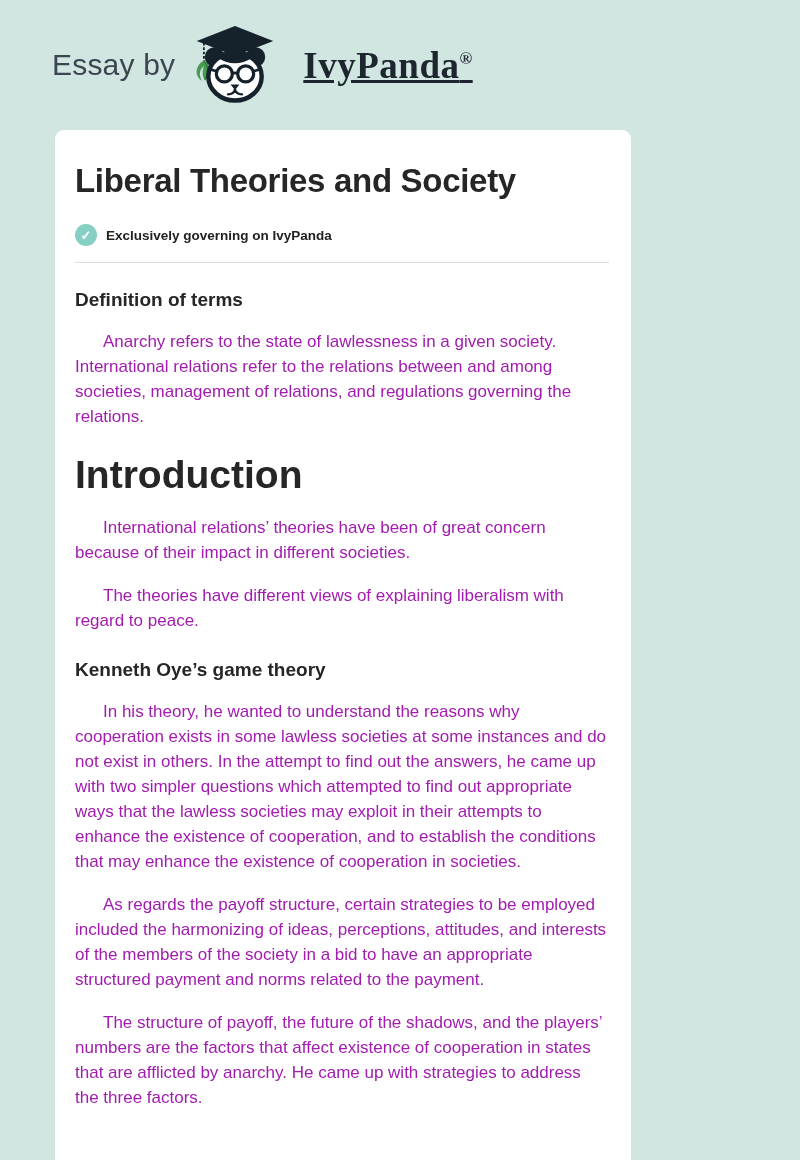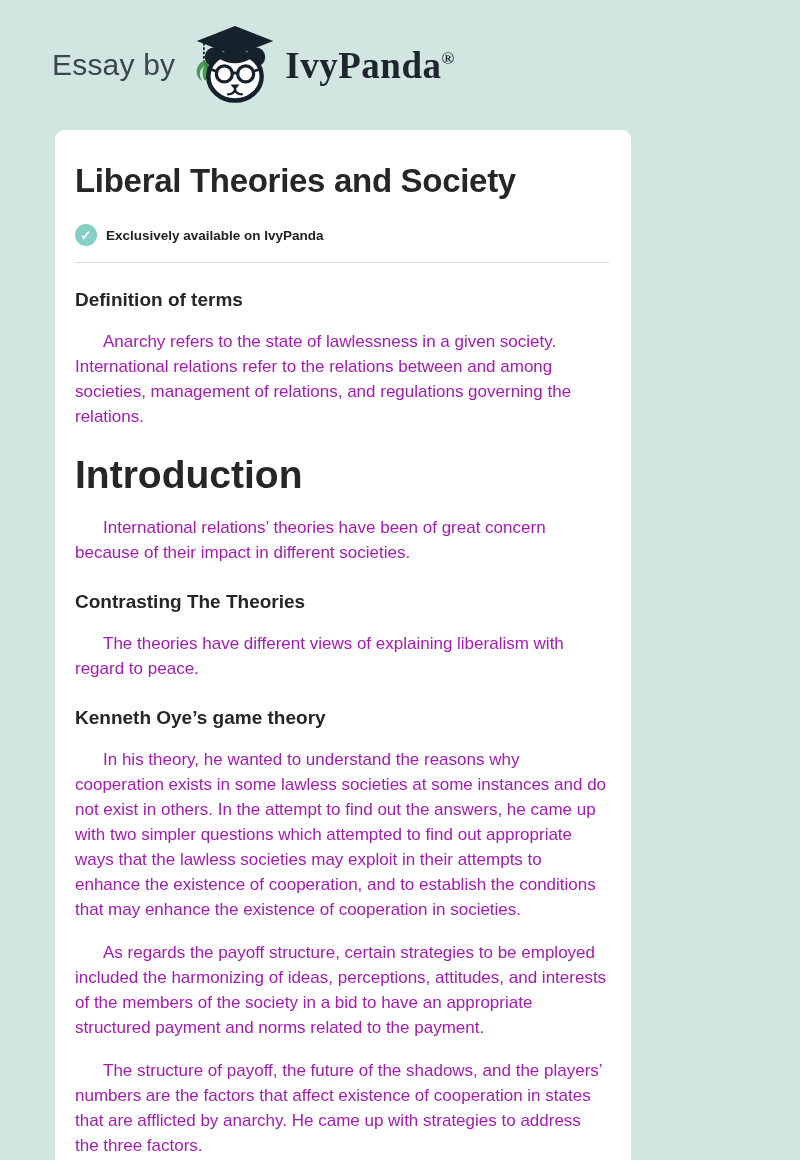--- a/index.html
+++ b/index.html
@@ -28,22 +28,23 @@
     align-items: center;
     margin-left: 14px;
     cursor: pointer;
   }
   .logo-svg { width: 92px; height: 80px; display: block; }
   .brand {
     font-family: "Liberation Serif", serif;
     font-weight: 700;
     font-size: 37px;
     color: #1d262e;
-    margin-left: 4px;
+    margin-left: 22px;
     letter-spacing: 0.5px;
+    text-decoration: underline;
   }
   .brand sup {
     font-size: 17px;
     font-weight: 700;
     vertical-align: 14px;
   }
   
   .card {
     width: 576px;
     min-height: 982px;
@@ -140,31 +141,30 @@
     </span>
     <span class="brand"><span>IvyPanda</span><sup>®</sup></span>
   </span>
 </header>
 
 <main class="card">
   <h1 class="page-title">Liberal Theories and Society</h1>
 
   <div class="badge">
     <span class="badge-circle">✓</span>
-    <span class="badge-text">Exclusively available on IvyPanda</span>
+    <span class="badge-text">Exclusively governing on IvyPanda</span>
   </div>
 
   <hr class="divider">
 
   <h2 class="sec-title">Definition of terms</h2>
   <p class="body-p">Anarchy refers to the state of lawlessness in a given society. International relations refer to the relations between and among societies, management of relations, and regulations governing the relations.</p>
 
   <h2 class="sec-title xl">Introduction</h2>
   <p class="body-p">International relations’ theories have been of great concern because of their impact in different societies.</p>
 
-  <h2 class="sec-title">Contrasting The Theories</h2>
   <p class="body-p">The theories have different views of explaining liberalism with regard to peace.</p>
 
   <h2 class="sec-title">Kenneth Oye’s game theory</h2>
   <p class="body-p">In his theory, he wanted to understand the reasons why cooperation exists in some lawless societies at some instances and do not exist in others. In the attempt to find out the answers, he came up with two simpler questions which attempted to find out appropriate ways that the lawless societies may exploit in their attempts to enhance the existence of cooperation, and to establish the conditions that may enhance the existence of cooperation in societies.</p>
   <p class="body-p">As regards the payoff structure, certain strategies to be employed included the harmonizing of ideas, perceptions, attitudes, and interests of the members of the society in a bid to have an appropriate structured payment and norms related to the payment.</p>
   <p class="body-p">The structure of payoff, the future of the shadows, and the players’ numbers are the factors that affect existence of cooperation in states that are afflicted by anarchy. He came up with strategies to address the three factors.</p>
 </main>
 
 </body></html>

